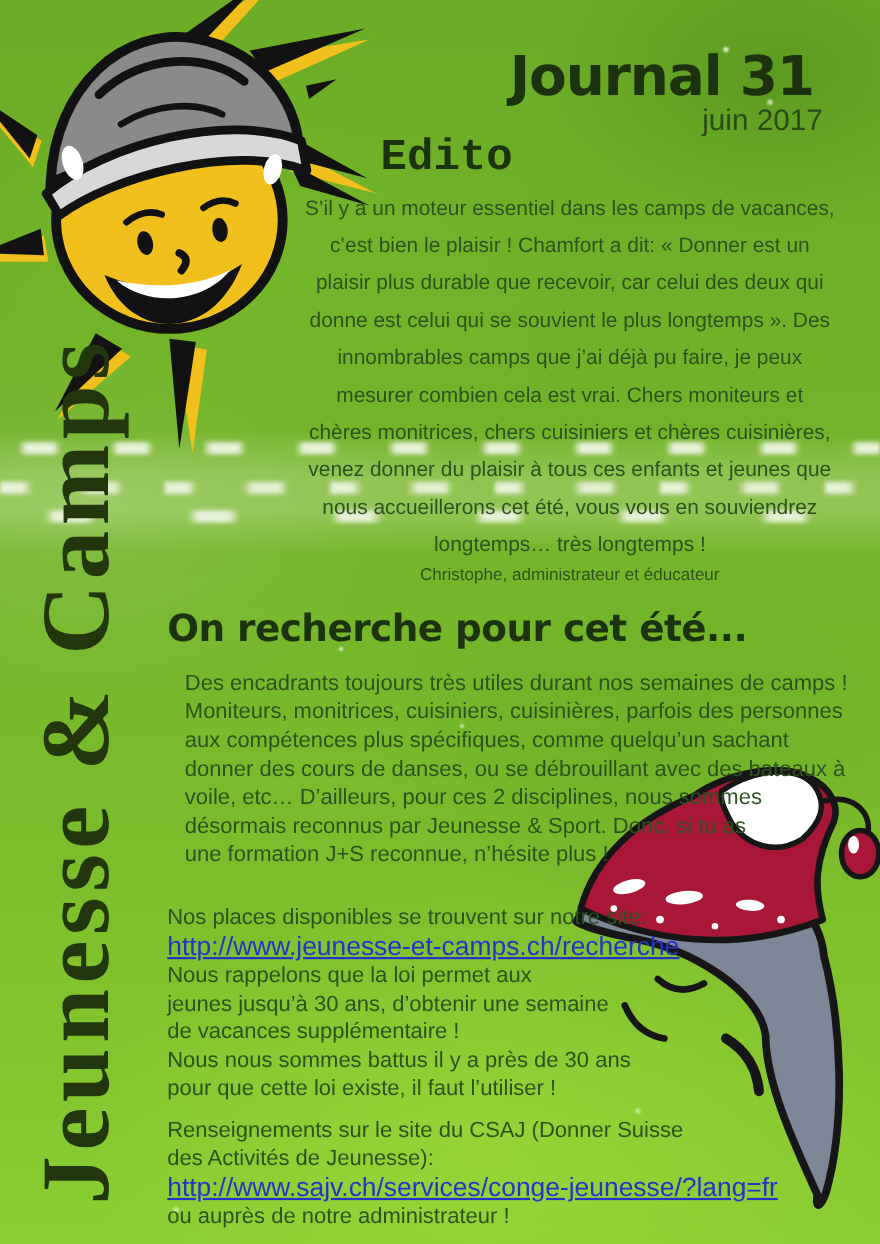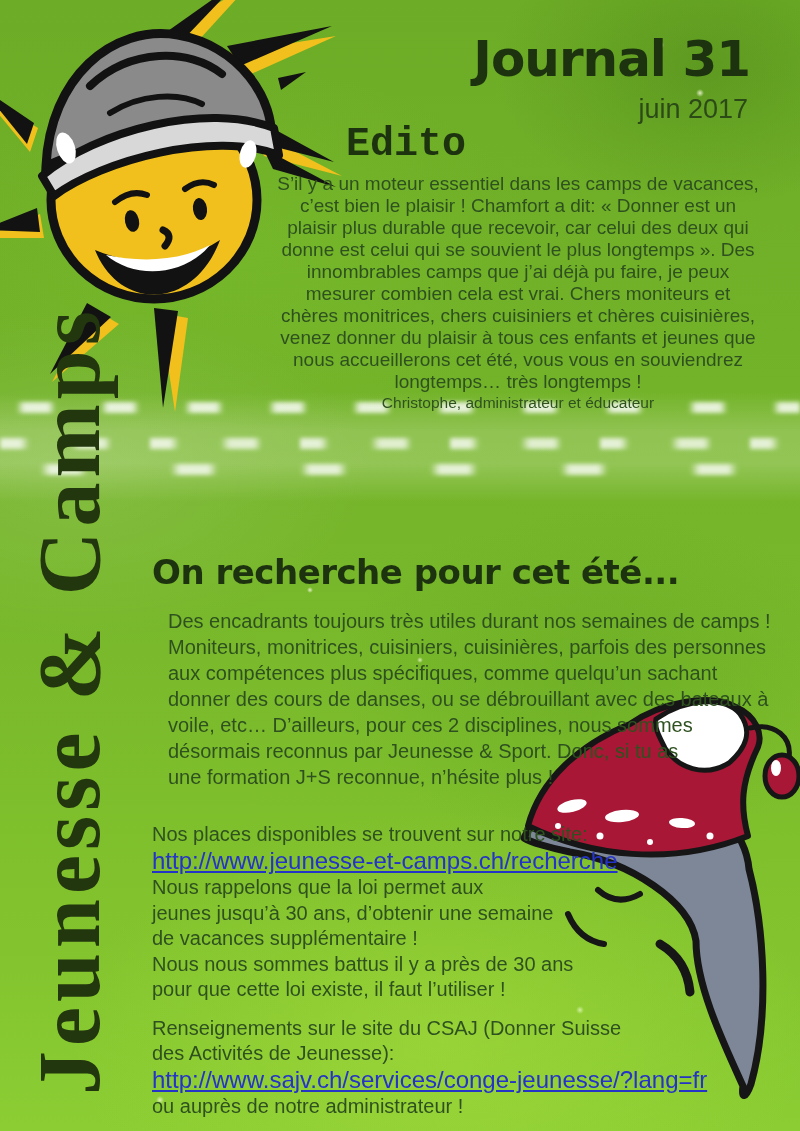--- a/index.html
+++ b/index.html
@@ -21,35 +21,35 @@
       linear-gradient(180deg,#6dac26 0%,#72b229 30%,#78b82b 55%,#81c22d 80%,#8bcd33 100%);
   }
   
   .glint-band { position:absolute; left:0; right:0; top:392px; height:110px; z-index:1;
     background:linear-gradient(180deg, rgba(255,255,245,0), rgba(255,255,240,.20) 35%, rgba(255,255,240,.22) 65%, rgba(255,255,245,0)); }
   .streak { position:absolute; left:0; right:0; height:11px; filter:blur(2px); opacity:.85; }
   .streak.s1 { top:10px; background:repeating-linear-gradient(90deg, rgba(255,255,255,0) 0 16px, rgba(255,255,255,.95) 24px 48px, rgba(255,255,255,0) 56px 84px); }
   .streak.s2 { top:46px; background:repeating-linear-gradient(90deg, rgba(255,255,255,.9) 0 20px, rgba(255,255,255,0) 30px 70px, rgba(255,255,255,.85) 80px 104px, rgba(255,255,255,0) 112px 150px); }
   .streak.s3 { top:72px; background:repeating-linear-gradient(90deg, rgba(255,255,255,0) 0 40px, rgba(255,255,255,.9) 50px 78px, rgba(255,255,255,0) 88px 130px); }
 
-  .display { font-family:"DejaVu Sans","Liberation Sans",sans-serif; font-weight:800; color:#1d330f; margin:0; }
+  .display { font-family:"DejaVu Sans","Liberation Sans",sans-serif; font-weight:800; color:#1d330f; margin:10px; }
   .header-title { position:absolute; top:30px; right:50px; font-size:50px; letter-spacing:-1px; z-index:3; }
   .header-date  { position:absolute; top:94px; right:52px; font-size:27px; color:#2c4a18; z-index:3; }
 
   .vtitle {
     position:absolute; left:14px; top:282px; width:112px; height:838px; z-index:2;
     writing-mode:vertical-rl; transform:rotate(180deg);
     font-family:"Liberation Serif", serif; font-weight:bold;
     font-size:88px; letter-spacing:5px; color:#23370f; text-align:center; line-height:112px;
   }
 
   .edito { position:absolute; left:262px; top:122px; width:512px; z-index:2; text-align:center; }
   .edito h2 { font-size:40px; margin:0 0 6px 0; text-align:left; padding-left:84px;font-family:Liberation Mono, monospace; }
   .pre { white-space:pre-line; }
-  .edito .body { margin:0; font-size:19px; line-height:22px; color:#2e511f; }
+  .edito .body { margin:0; font-size:19px; line-height:34px; color:#2e511f; }
   .edito .signature { margin:0; font-size:15.5px; line-height:19px; color:#2e511f; }
 
   .recherche { position:absolute; left:152px; top:552px; width:648px; z-index:2; color:#2e511f; }
   .recherche h2 { font-size:34px; letter-spacing:-.5px; margin:0 0 12px 0; }
   .recherche .p1 { margin:16px; font-size:20px; line-height:26px; }
   .recherche .line { margin:0; font-size:20px; line-height:25.5px; }
   .recherche .gap-lg { margin-top:32px; }
   .recherche .gap-md { margin-top:13px; }
   a.doc-link { color:#2433c8; text-decoration:underline; font-size:24px; line-height:25.5px; display:inline-block; }
 

